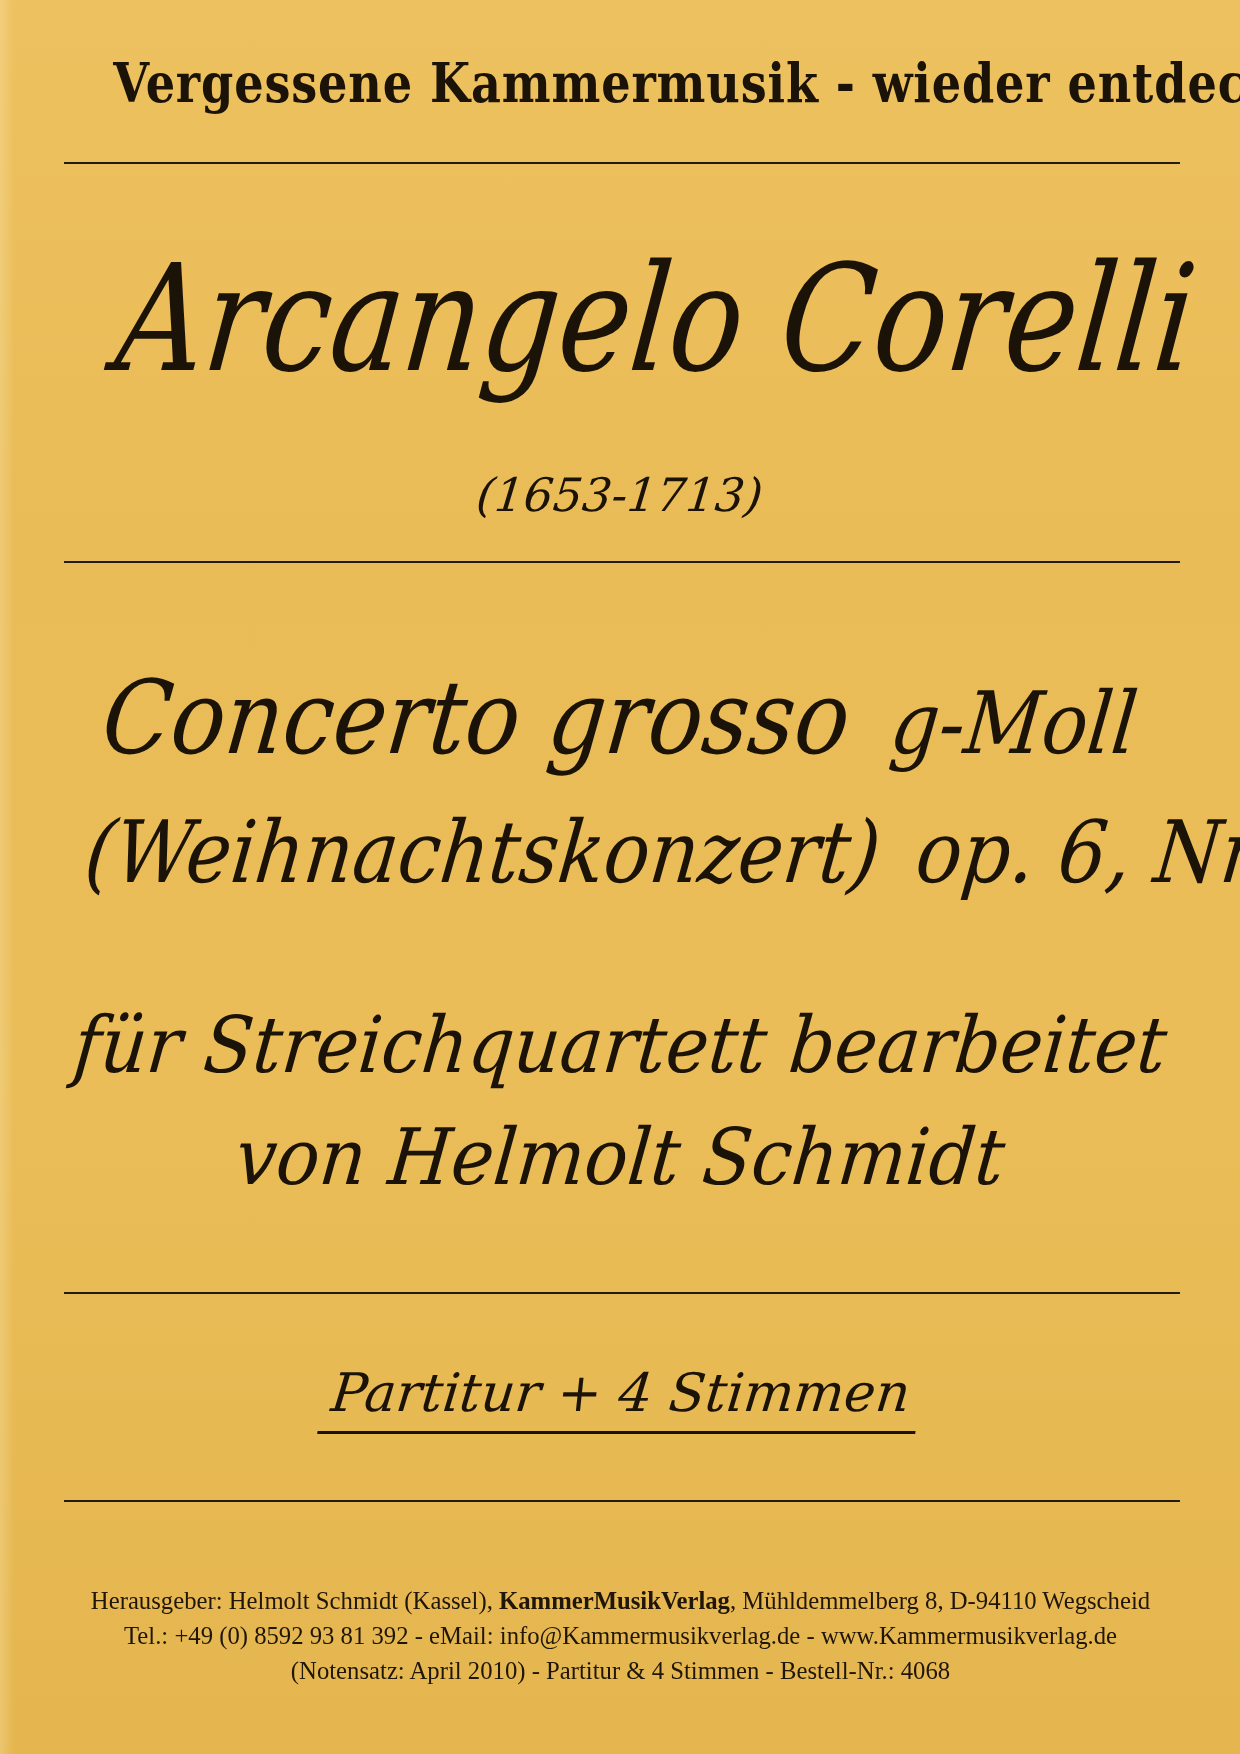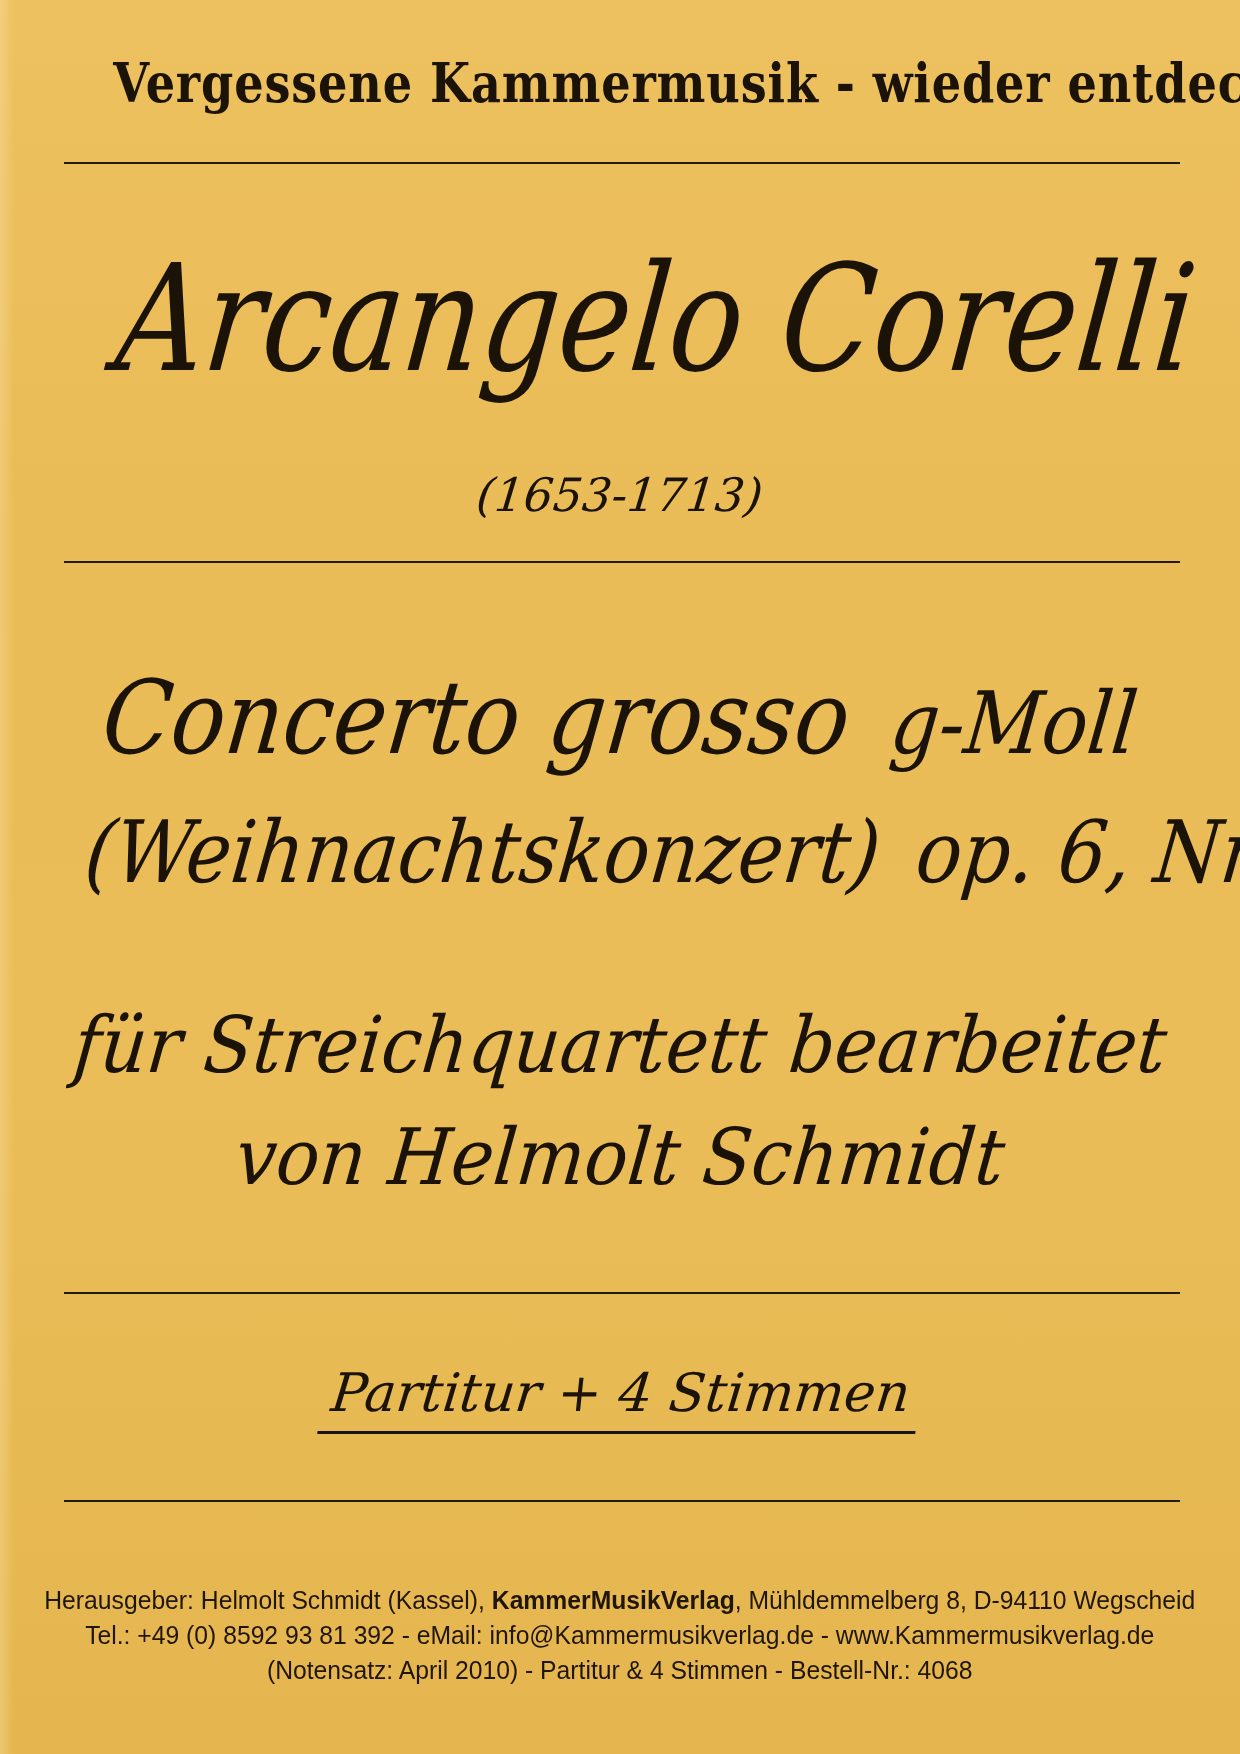--- a/index.html
+++ b/index.html
@@ -98,21 +98,21 @@
   .edition {
     display: inline-block;
     font-size: 53px;
     padding: 0 10px 8px 10px;
     border-bottom: 3px solid #1b1208;
     transform: skewX(-6deg);
   }
 
   .footer-wrap {
     top: 1583px;
-    font-family: Liberation Sans, sans-serif;
+    font-family: Liberation Serif, serif;
     font-size: 26px;
     line-height: 35px;
     color: #201608;
   }
   .footer-inner {
     display: inline-block;
     transform: scaleX(0.95);
     transform-origin: center;
   }
   .footer-line { white-space: nowrap; }

